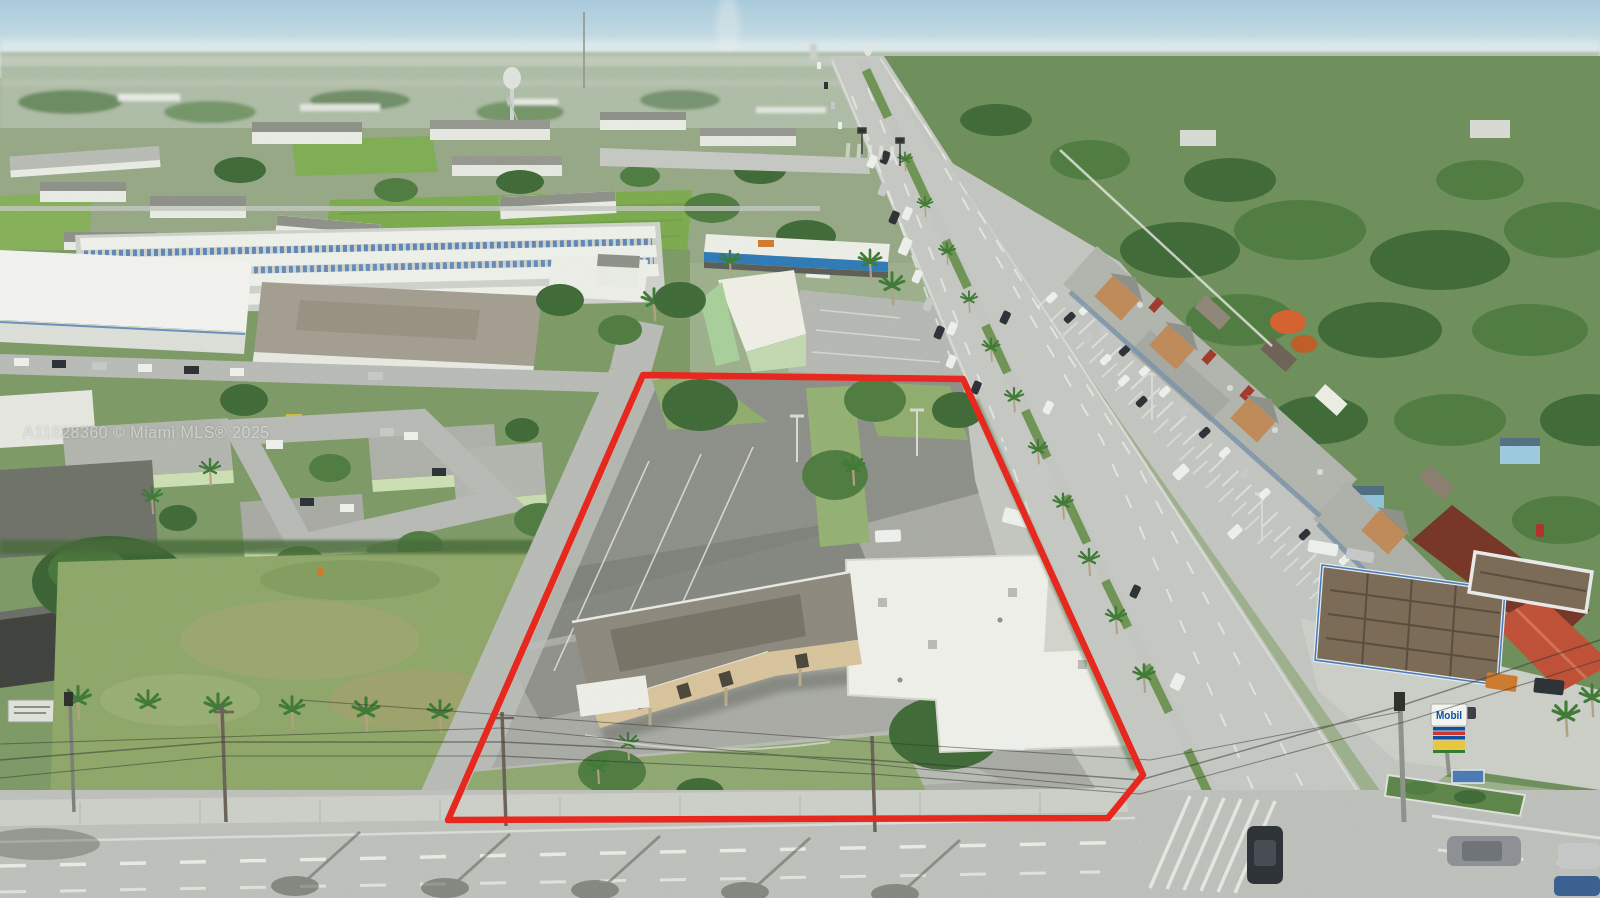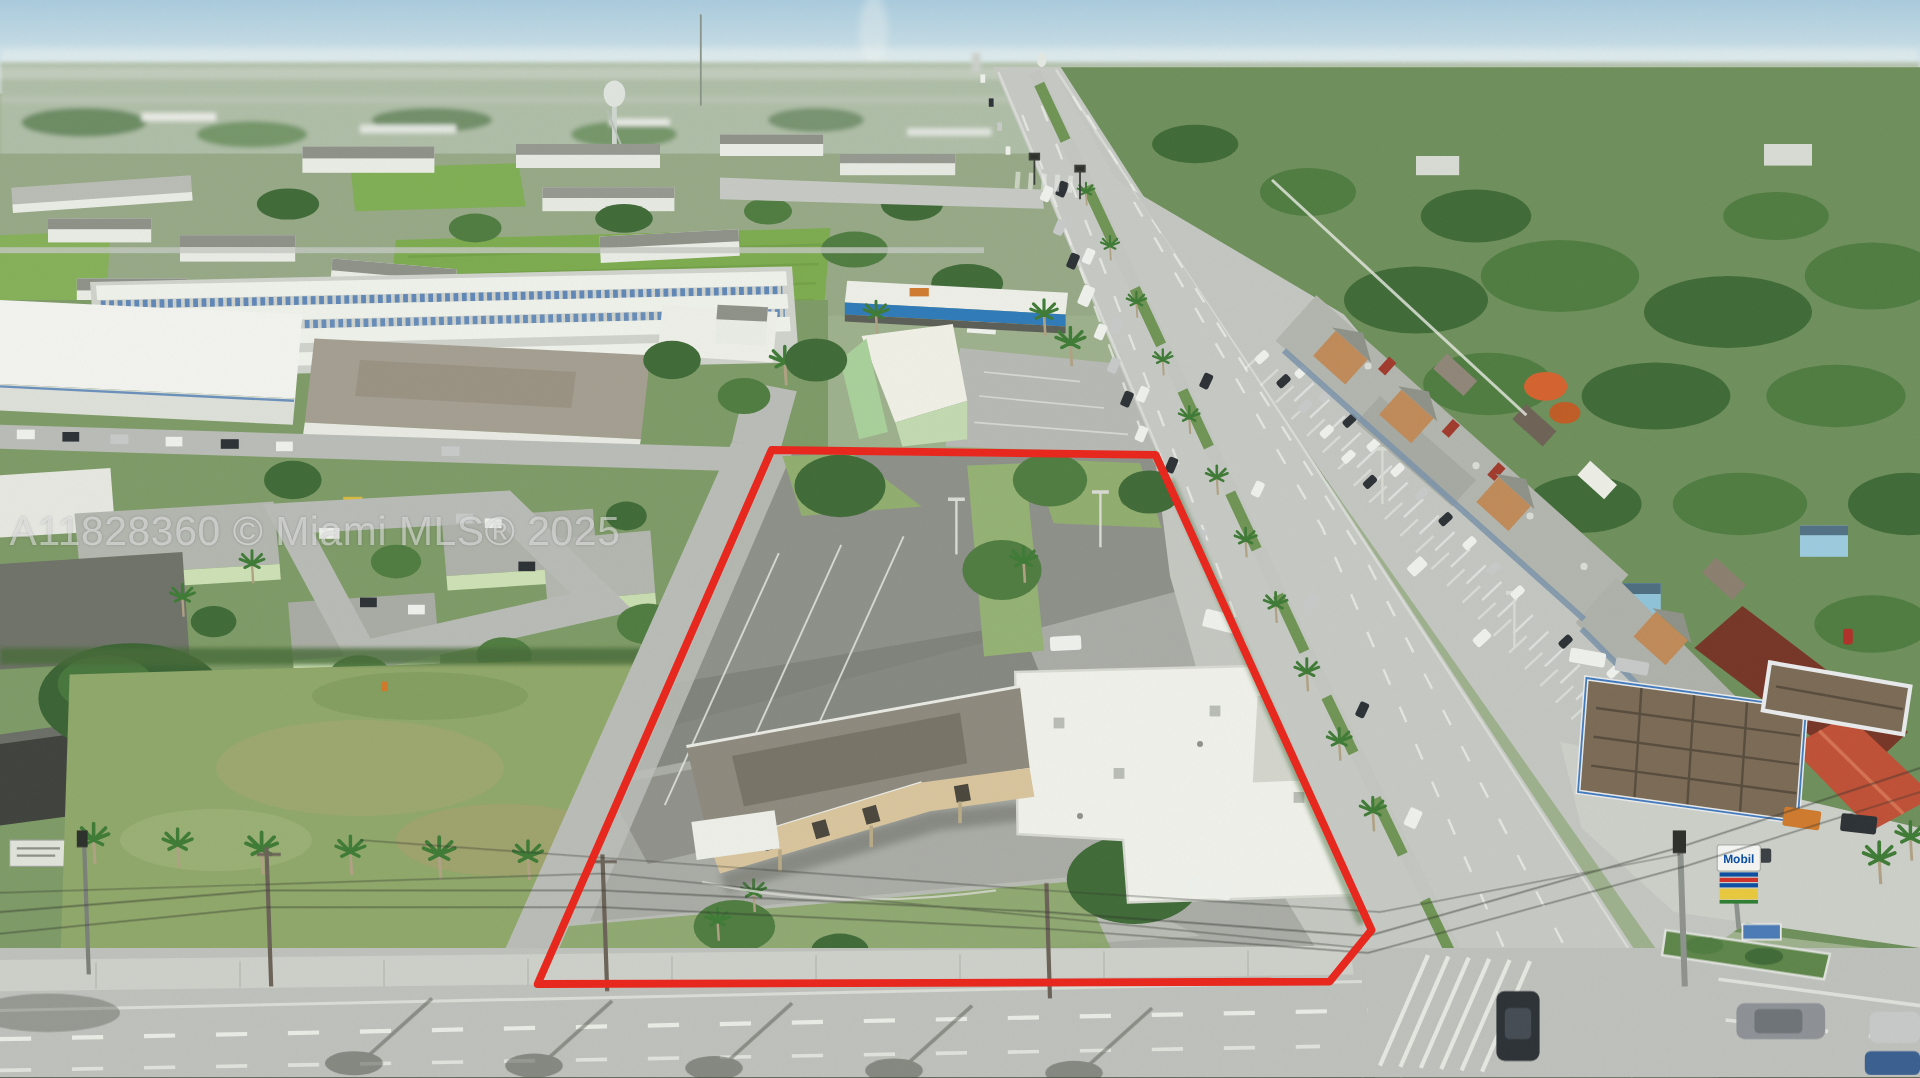--- a/index.html
+++ b/index.html
@@ -1,19 +1,19 @@
 <!DOCTYPE html>
 <html><head>
 <meta charset="utf-8">
 <style>
   html,body{margin:0;padding:0;background:#222;}
   .stage{position:relative;width:1600px;height:898px;overflow:hidden;
          font-family:"Liberation Sans",sans-serif;background:#9db08c;}
   .stage svg{position:absolute;left:0;top:0;}
-  .watermark{position:absolute;left:8px;top:424px;font-size:34px;letter-spacing:.5px;
+  .watermark{position:absolute;left:23px;top:424px;font-size:16px;letter-spacing:.5px;
     color:rgba(255,255,255,.5);text-shadow:0 0 2px rgba(70,70,70,.35);white-space:nowrap;
     font-family:"Liberation Sans",sans-serif;pointer-events:none;}
   
   .cw{fill:#eef0ec}.cs{fill:#c6c9c8}.cd{fill:#2c3136}.cb{fill:#3a5f8f}
   .tre{fill:#3f6a37}.tr2{fill:#4f7c41}
   .shad{fill:#3c4535;opacity:.35}
   .roofw{fill:#eef0ea}
   .lane{stroke:#eceee8;stroke-width:2;fill:none;opacity:.75}
 </style>
 </head>

